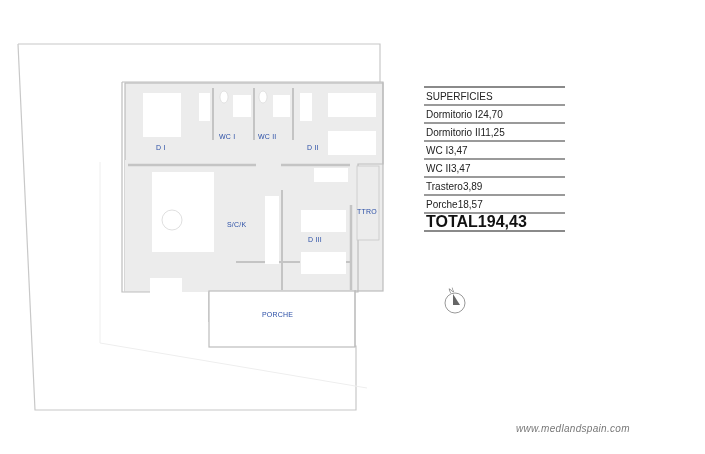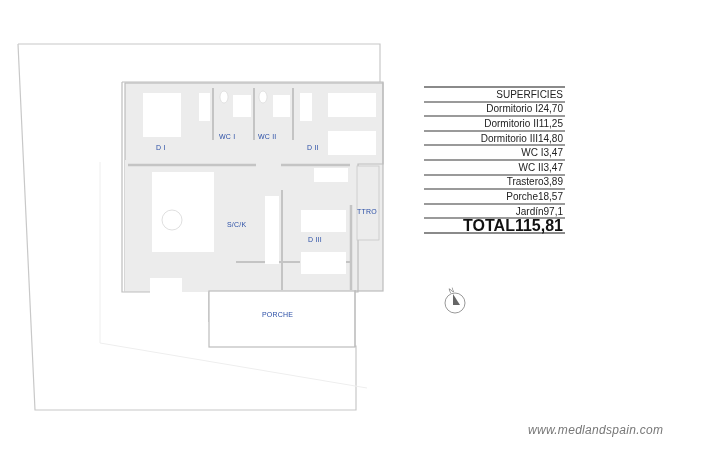--- a/index.html
+++ b/index.html
@@ -1,25 +1,25 @@
 <!DOCTYPE html>
 <html><head>
 <meta charset="utf-8">
 <style>
   html, body { margin: 0; padding: 0; background: #ffffff; }
   body { width: 705px; height: 454px; position: relative; overflow: hidden; font-family: "Liberation Sans", sans-serif; }
   #plan { position: absolute; left: 0; top: 0; }
   .room-label { font-family: "Liberation Sans", sans-serif; font-size: 7px; fill: #2b4fa6; letter-spacing: 0.2px; }
   #table { position: absolute; left: 424px; top: 86px; width: 141px; border-top: 2px solid #8a8a8a; }
-  .trow { display: flex; justify-content: flex-end; align-items: center; height: 14.6px; border-bottom: 2px solid #9a9a9a; font-size: 10px; color: #222; padding: 0 2px; box-sizing: border-box; }
+  .trow { display: flex; justify-content: flex-start; align-items: center; height: 14.6px; border-bottom: 2px solid #9a9a9a; font-size: 10px; color: #222; padding: 8px 2px; box-sizing: border-box; }
   .trow.header { border-bottom: 2px solid #9a9a9a; }
   .trow.total { font-weight: bold; font-size: 16px; color: #111; border-bottom: 2px solid #8a8a8a; }
   .trow .val { text-align: right; }
   #compass { position: absolute; left: 440px; top: 285px; }
-  #watermark { position: absolute; left: 528px; top: 423px; font-size: 12px; color: #777; font-style: italic; letter-spacing: 0.3px; }
+  #watermark { position: absolute; left: 516px; top: 423px; font-size: 10px; color: #777; font-style: italic; letter-spacing: 0.3px; }
 </style>
 </head>
 <body>
 
 <svg id="plan" width="400" height="454" viewBox="0 0 400 454" xmlns="http://www.w3.org/2000/svg">
 
   <polyline points="18,44 380,44 380,82" fill="none" stroke="#c8c8c8" stroke-width="1.2"></polyline>
   <polyline points="18,44 35,410 356,410 356,346 209,346" fill="none" stroke="#c8c8c8" stroke-width="1.2"></polyline>
 
   <polyline points="100,162 100,343 367,388" fill="none" stroke="#eeeeee" stroke-width="1"></polyline>
@@ -76,46 +76,38 @@
   </div>
   <div class="trow">
       <span>Dormitorio I</span>
       <span class="val">24,70</span>
     </div>
   <div class="trow">
       <span>Dormitorio II</span>
       <span class="val">11,25</span>
     </div>
   <div class="trow">
-      <span>Dormitorio III</span>
-      <span class="val">14,80</span>
-    </div>
-  <div class="trow">
       <span>WC I</span>
       <span class="val">3,47</span>
     </div>
   <div class="trow">
       <span>WC II</span>
       <span class="val">3,47</span>
     </div>
   <div class="trow">
       <span>Trastero</span>
       <span class="val">3,89</span>
     </div>
   <div class="trow">
       <span>Porche</span>
       <span class="val">18,57</span>
     </div>
-  <div class="trow">
-      <span>Jardín</span>
-      <span class="val">97,1</span>
-    </div>
   <div class="trow total">
       <span>TOTAL</span>
-      <span class="val">115,81</span>
+      <span class="val">194,43</span>
     </div>
 </div>
 
 <svg id="compass" width="30" height="32" viewBox="0 0 30 32" xmlns="http://www.w3.org/2000/svg">
   <circle cx="15" cy="18" r="10" fill="none" stroke="#999" stroke-width="1"></circle>
   <polygon points="13,9 13,20 20,20" fill="#666"></polygon>
   <text x="9" y="8" font-size="7" fill="#777" font-family="Liberation Sans, sans-serif" transform="rotate(-20 11 6)">N</text>
 </svg>
 
 <div id="watermark">www.medlandspain.com</div>

